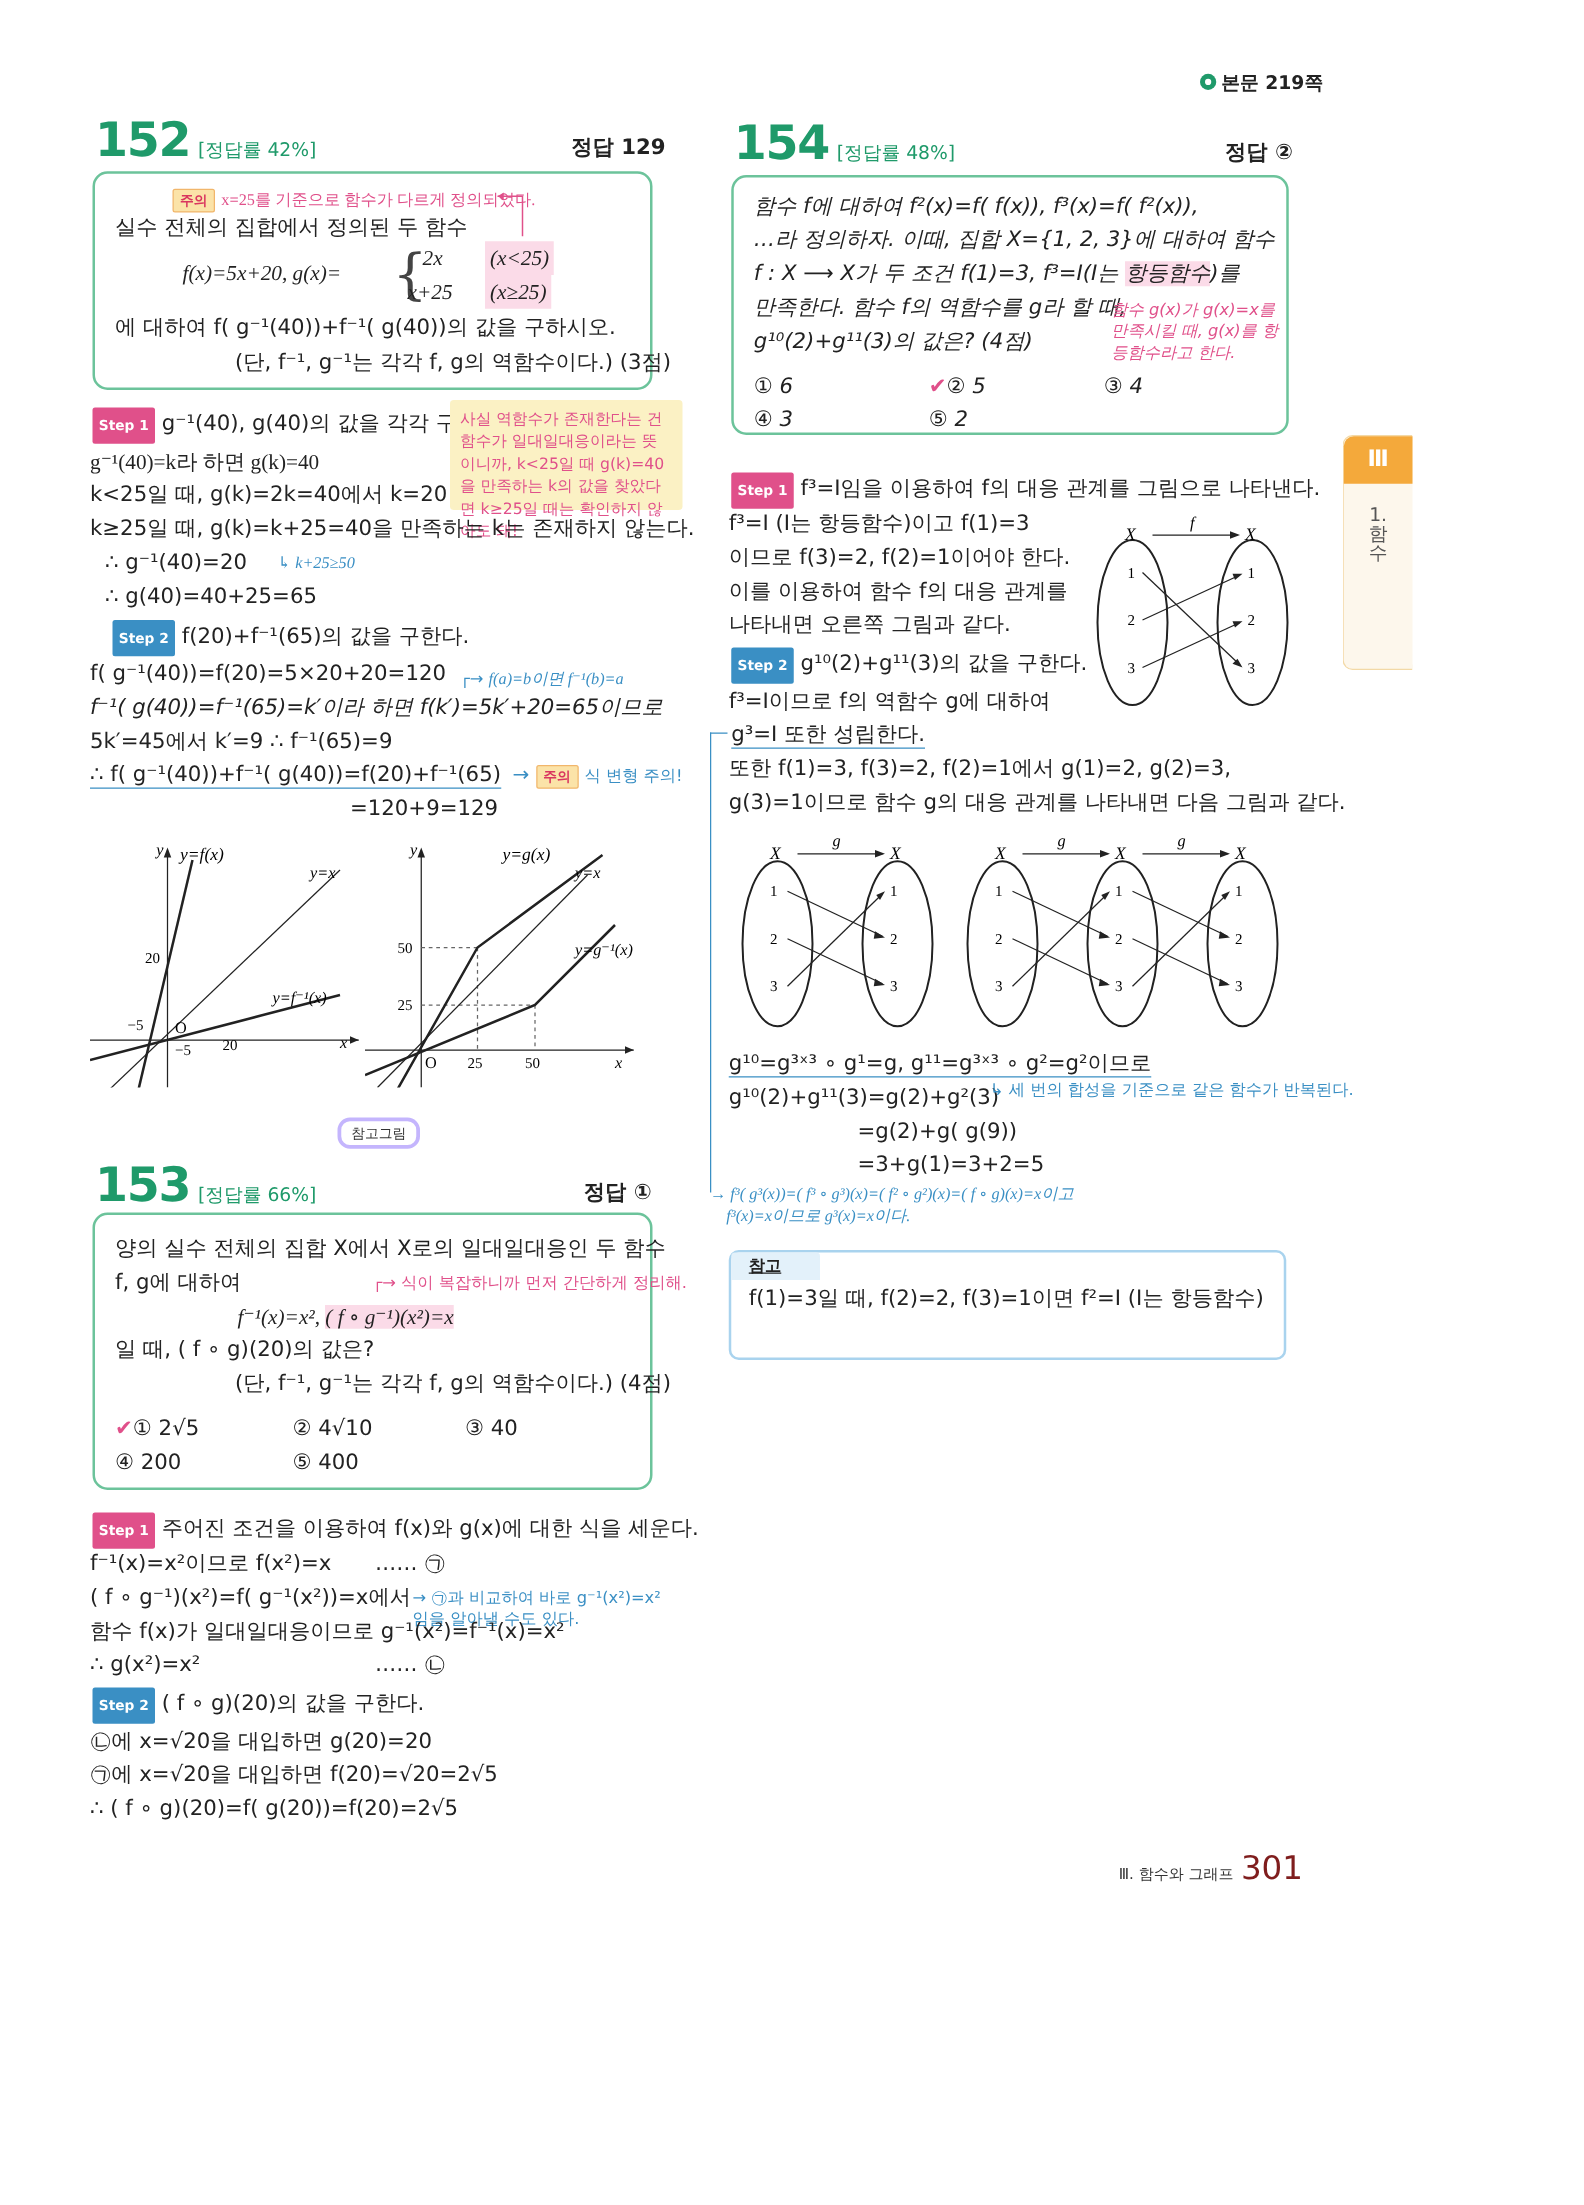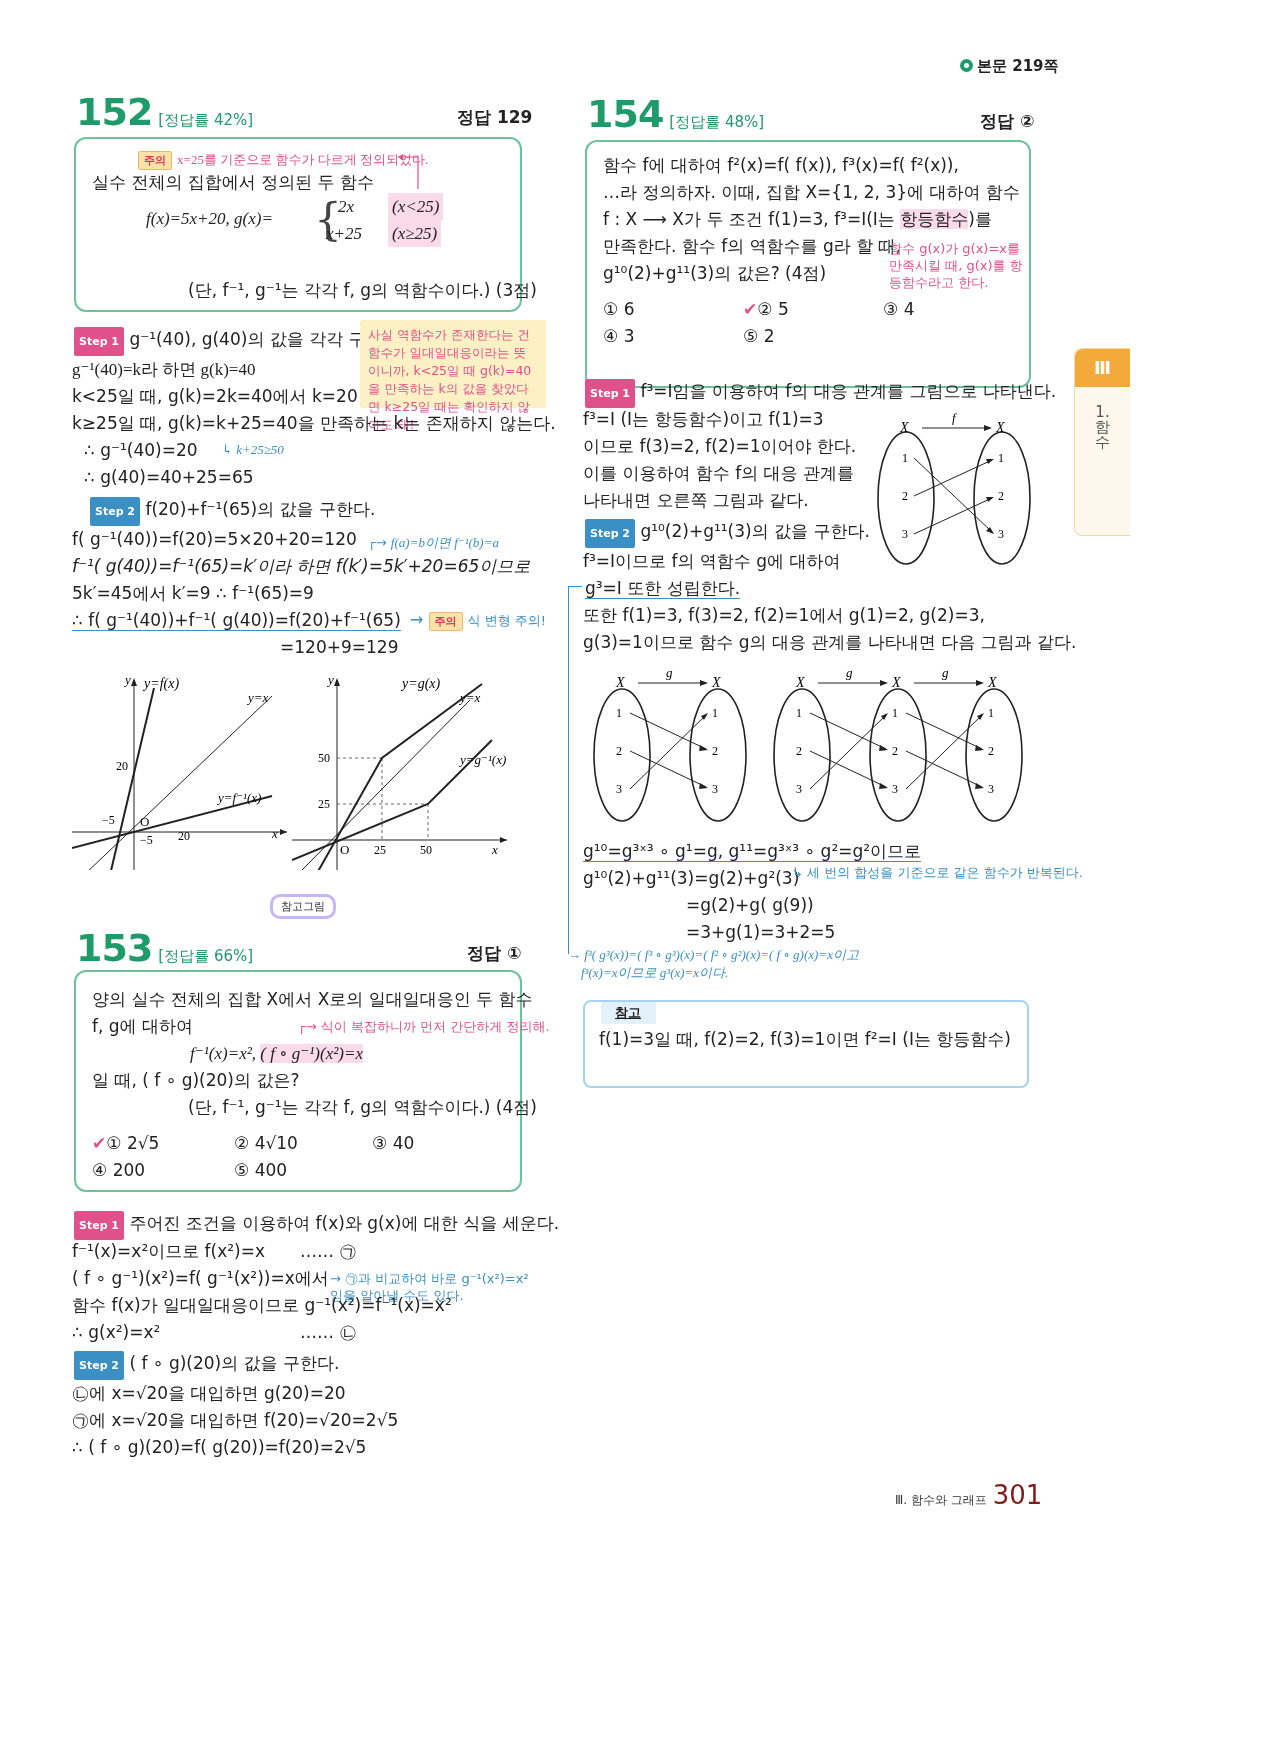--- a/index.html
+++ b/index.html
@@ -87,20 +87,21 @@
     <path d="M2 6 H22 V38" stroke="#e0508a" stroke-width="1.2" fill="none"></path>
       <path d="M2 6 l5 -3 v6 z" fill="#e0508a"></path>
   </svg>
   <div class="abs line" style="left:16px; top:30px;">실수 전체의 집합에서 정의된 두 함수</div>
   <div class="abs line math" style="left:70px; top:66px;">f(x)=5x+20, g(x)=</div>
   <div class="abs" style="left:238px; top:56px; font-size:44px; line-height:50px; color:#444; font-family:'DejaVu Serif',serif;">{</div>
   <div class="abs line math" style="left:262px; top:54px;">2x</div>
   <div class="abs line math highlight" style="left:312px; top:54px; padding:0 4px;">(x&lt;25)</div>
   <div class="abs line math" style="left:250px; top:81px;">x+25</div>
   <div class="abs line math highlight" style="left:312px; top:81px; padding:0 4px;">(x≥25)</div>
+  <div class="abs line" style="left:16px; top:110px;">에 대하여 f( g⁻¹(40))+f⁻¹( g(40))의 값을 구하시오.</div>
   <div class="abs line" style="left:112px; top:138px;">(단, f⁻¹, g⁻¹는 각각 f, g의 역함수이다.) (3점)</div>
 </div>
 
 <div class="abs line" style="left:74px; top:326px;">
   <span class="tag step1">Step 1</span>
   <span>g⁻¹(40), g(40)의 값을 각각 구한다.</span>
 </div>
 <div class="abs note-yellow" style="left:360px; top:320px; width:186px; height:88px; white-space:normal;">사실 역함수가 존재한다는 건 함수가 일대일대응이라는 뜻이니까, k&lt;25일 때 g(k)=40을 만족하는 k의 값을 찾았다면 k≥25일 때는 확인하지 않아도 돼!</div>
 <div class="abs line math" style="left:72px; top:356px; font-style:normal;">g⁻¹(40)=k라 하면 g(k)=40</div>
 <div class="abs line" style="left:72px; top:383px;">k&lt;25일 때, g(k)=2k=40에서 k=20</div>
@@ -212,21 +213,21 @@
 </div>
 <div class="abs line" style="left:72px; top:1380px;">㉡에 x=√20을 대입하면 g(20)=20</div>
 <div class="abs line" style="left:72px; top:1407px;">㉠에 x=√20을 대입하면 f(20)=√20=2√5</div>
 <div class="abs line" style="left:72px; top:1434px;">∴ ( f ∘ g)(20)=f( g(20))=f(20)=2√5</div>
 
 <div class="abs" style="left:587px; top:92px;">
   <span class="prob-num">154</span><span class="prob-rate">[정답률 48%]</span>
 </div>
 <div class="abs answer" style="left:980px; top:110px;">정답 ②</div>
 
-<div class="abs qbox" style="left:585px; top:140px; width:446px; height:248px;">
+<div class="abs qbox" style="left:585px; top:140px; width:446px; height:208px;font-style:italic;">
   <div class="abs line" style="left:16px; top:10px;">함수 f에 대하여 f²(x)=f( f(x)), f³(x)=f( f²(x)),</div>
   <div class="abs line" style="left:16px; top:37px;">…라 정의하자. 이때, 집합 X={1, 2, 3}에 대하여 함수</div>
   <div class="abs line" style="left:16px; top:64px;">
     <span>f : X ⟶ X가 두 조건 f(1)=3, f³=I(I는 </span><span class="highlight">항등함수</span><span>)를</span>
   </div>
   <div class="abs line" style="left:16px; top:91px;">만족한다. 함수 f의 역함수를 g라 할 때,</div>
   <div class="abs line" style="left:16px; top:118px;">g¹⁰(2)+g¹¹(3)의 값은? (4점)</div>
   <div class="abs small pink" style="left:302px; top:98px; width:140px; white-space:normal;">함수 g(x)가 g(x)=x를 만족시킬 때, g(x)를 항등함수라고 한다.</div>
   <div class="choices">
     <div class="choice line" style="left:16px; top:154px;"><span>① 6</span></div>
@@ -339,19 +340,19 @@
 
 <div class="abs line" style="left:583px; top:838px;"><span class="ul-blue">g¹⁰=g³ˣ³ ∘ g¹=g, g¹¹=g³ˣ³ ∘ g²=g²이므로</span></div>
 <div class="abs line" style="left:583px; top:865px;">g¹⁰(2)+g¹¹(3)=g(2)+g²(3)</div>
 <div class="abs small blue" style="left:792px; top:864px; white-space:nowrap;">↳ <span>세 번의 합성을 기준으로 같은 함수가 반복된다.</span></div>
 <div class="abs line" style="left:686px; top:892px;">=g(2)+g( g(9))</div>
 <div class="abs line" style="left:686px; top:919px;">=3+g(1)=3+2=5</div>
 <div class="abs small blue math" style="left:568px; top:946px; white-space:nowrap;">→ <span>f³( g³(x))=( f³ ∘ g³)(x)=( f² ∘ g²)(x)=( f ∘ g)(x)=x이고</span></div>
 <div class="abs small blue math" style="left:581px; top:964px; white-space:nowrap;">f³(x)=x이므로 g³(x)=x이다.</div>
 
 <div class="abs ref-box" style="left:583px; top:1000px; width:446px; height:88px;">
-  <div class="abs ref-head" style="left:16px; top:0; width:55px;text-decoration:underline;">참고</div>
+  <div class="abs ref-head" style="left:0; top:0; width:71px;text-decoration:underline;">참고</div>
   <div class="abs line" style="left:14px; top:24px;">f(1)=3일 때, f(2)=2, f(3)=1이면 f²=I (I는 항등함수)</div>
 </div>
 
 <div class="abs footer" style="left:895px; top:1480px; white-space:nowrap;">
   <span>Ⅲ. 함수와 그래프</span><span class="pnum">301</span>
 </div>
 
 </body></html>

